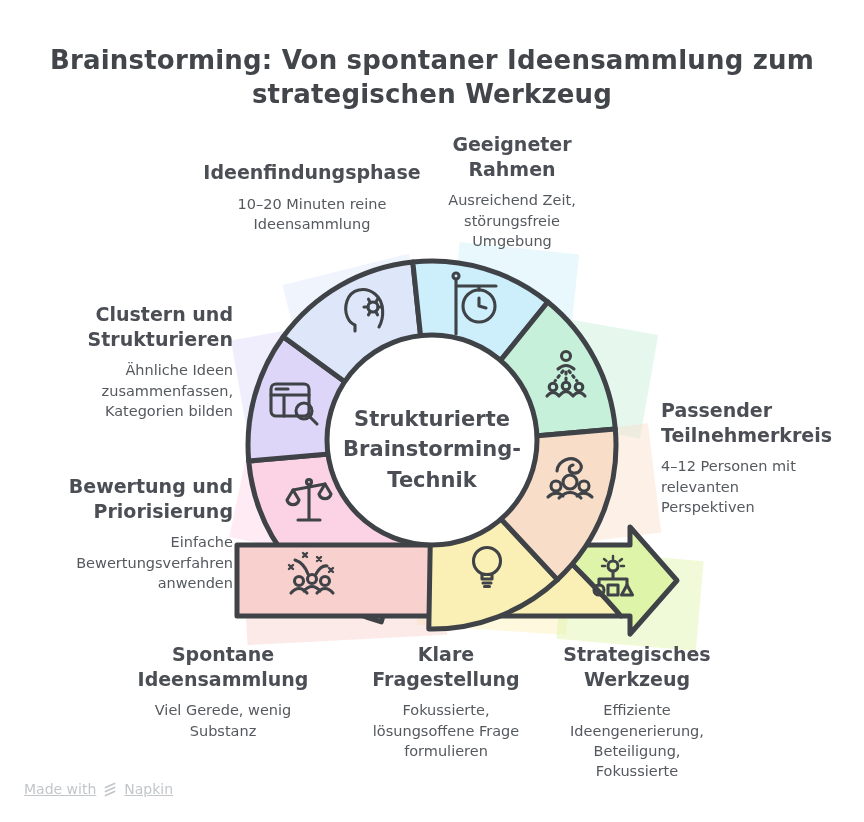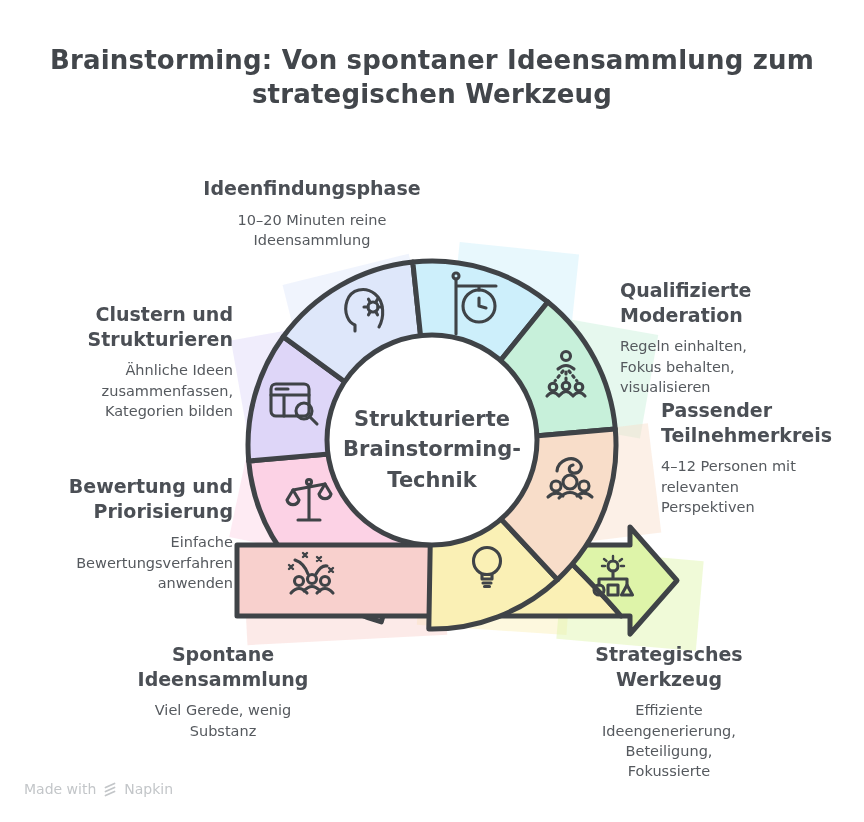--- a/index.html
+++ b/index.html
@@ -17,21 +17,21 @@
   .label{position:absolute;color:#4b4f55;}
   .label .h{font-size:19px;font-weight:700;line-height:1.3;white-space:pre-line;}
   .label .b{font-size:14.5px;font-weight:400;line-height:1.4;margin-top:9px;color:#55595e;white-space:pre-line;}
   .ta-c{text-align:center;} .ta-r{text-align:right;} .ta-l{text-align:left;}
   .center-label{
     position:absolute;left:322px;top:396px;width:220px;text-align:center;
     font-size:21px;font-weight:600;color:#4b4f55;line-height:1.45;white-space:pre-line;margin-top:8px;
   }
   .footer{
     position:absolute;left:24px;top:781px;display:flex;align-items:center;gap:6px;
-    color:#c3c6c9;font-size:14px;
+    color:#c3c6c9;font-size:14px;text-decoration:underline;
   }
   
   .seg{stroke:#3f4347;stroke-width:5;stroke-linejoin:round;}
   .blob{opacity:.45;stroke:none;}
   .ln{fill:none;stroke:#3f4347;stroke-width:3.1;stroke-linecap:round;stroke-linejoin:round;}
   .ln-thin{fill:none;stroke:#3f4347;stroke-width:2.4;stroke-linecap:round;}
   .dash{stroke-dasharray:2 4;}
 </style>
 </head>
 <body>
@@ -134,34 +134,34 @@
     </g>
 
     <g class="ln" transform="translate(295,404)">
       <rect x="-24" y="-20" width="38" height="32" rx="5"></rect>
       <path d="M -24,-9 L 14,-9 M -11,-9 L -11,12 M -19,-15 L -7,-15"></path>
       <circle cx="9" cy="7" r="8"></circle>
       <path d="M 15,13 L 22,20"></path>
     </g>
   </svg>
 
-  <div class="label ta-c" style="left:162px;top:176px;width:300px;">
+  <div class="label ta-c" style="left:162px;top:160px;width:300px;">
     <div class="h">Ideenfindungsphase</div>
     <div class="b">10–20 Minuten reine
 Ideensammlung</div>
   </div>
 
-
-  <div class="label ta-l" style="left:620px;top:278px;width:180px;">
-    <div class="h">Qualifizierte
-Moderation</div>
-    <div class="b">Regeln einhalten,
-Fokus behalten,
-visualisieren</div>
-  </div>
+  <div class="label ta-c" style="left:412px;top:132px;width:200px;">
+    <div class="h">Geeigneter
+Rahmen</div>
+    <div class="b">Ausreichend Zeit,
+störungsfreie
+Umgebung</div>
+  </div>
+
 
   <div class="label ta-l" style="left:637px;top:398px;width:190px;margin-left:24px;">
     <div class="h">Passender
 Teilnehmerkreis</div>
     <div class="b">4–12 Personen mit
 relevanten
 Perspektiven</div>
   </div>
 
   <div class="label ta-r" style="right:631px;top:302px;width:230px;">
@@ -180,22 +180,29 @@
 anwenden</div>
   </div>
 
   <div class="label ta-c" style="left:93px;top:642px;width:260px;">
     <div class="h">Spontane
 Ideensammlung</div>
     <div class="b">Viel Gerede, wenig
 Substanz</div>
   </div>
 
-
-  <div class="label ta-c" style="left:549px;top:642px;width:240px;">
+  <div class="label ta-c" style="left:326px;top:642px;width:240px;">
+    <div class="h">Klare
+Fragestellung</div>
+    <div class="b">Fokussierte,
+lösungsoffene Frage
+formulieren</div>
+  </div>
+
+  <div class="label ta-c" style="left:517px;top:642px;width:240px;">
     <div class="h">Strategisches
 Werkzeug</div>
     <div class="b">Effiziente
 Ideengenerierung,
 Beteiligung,
 Fokussierte</div>
   </div>
 
   <div class="center-label">Strukturierte
 Brainstorming-

